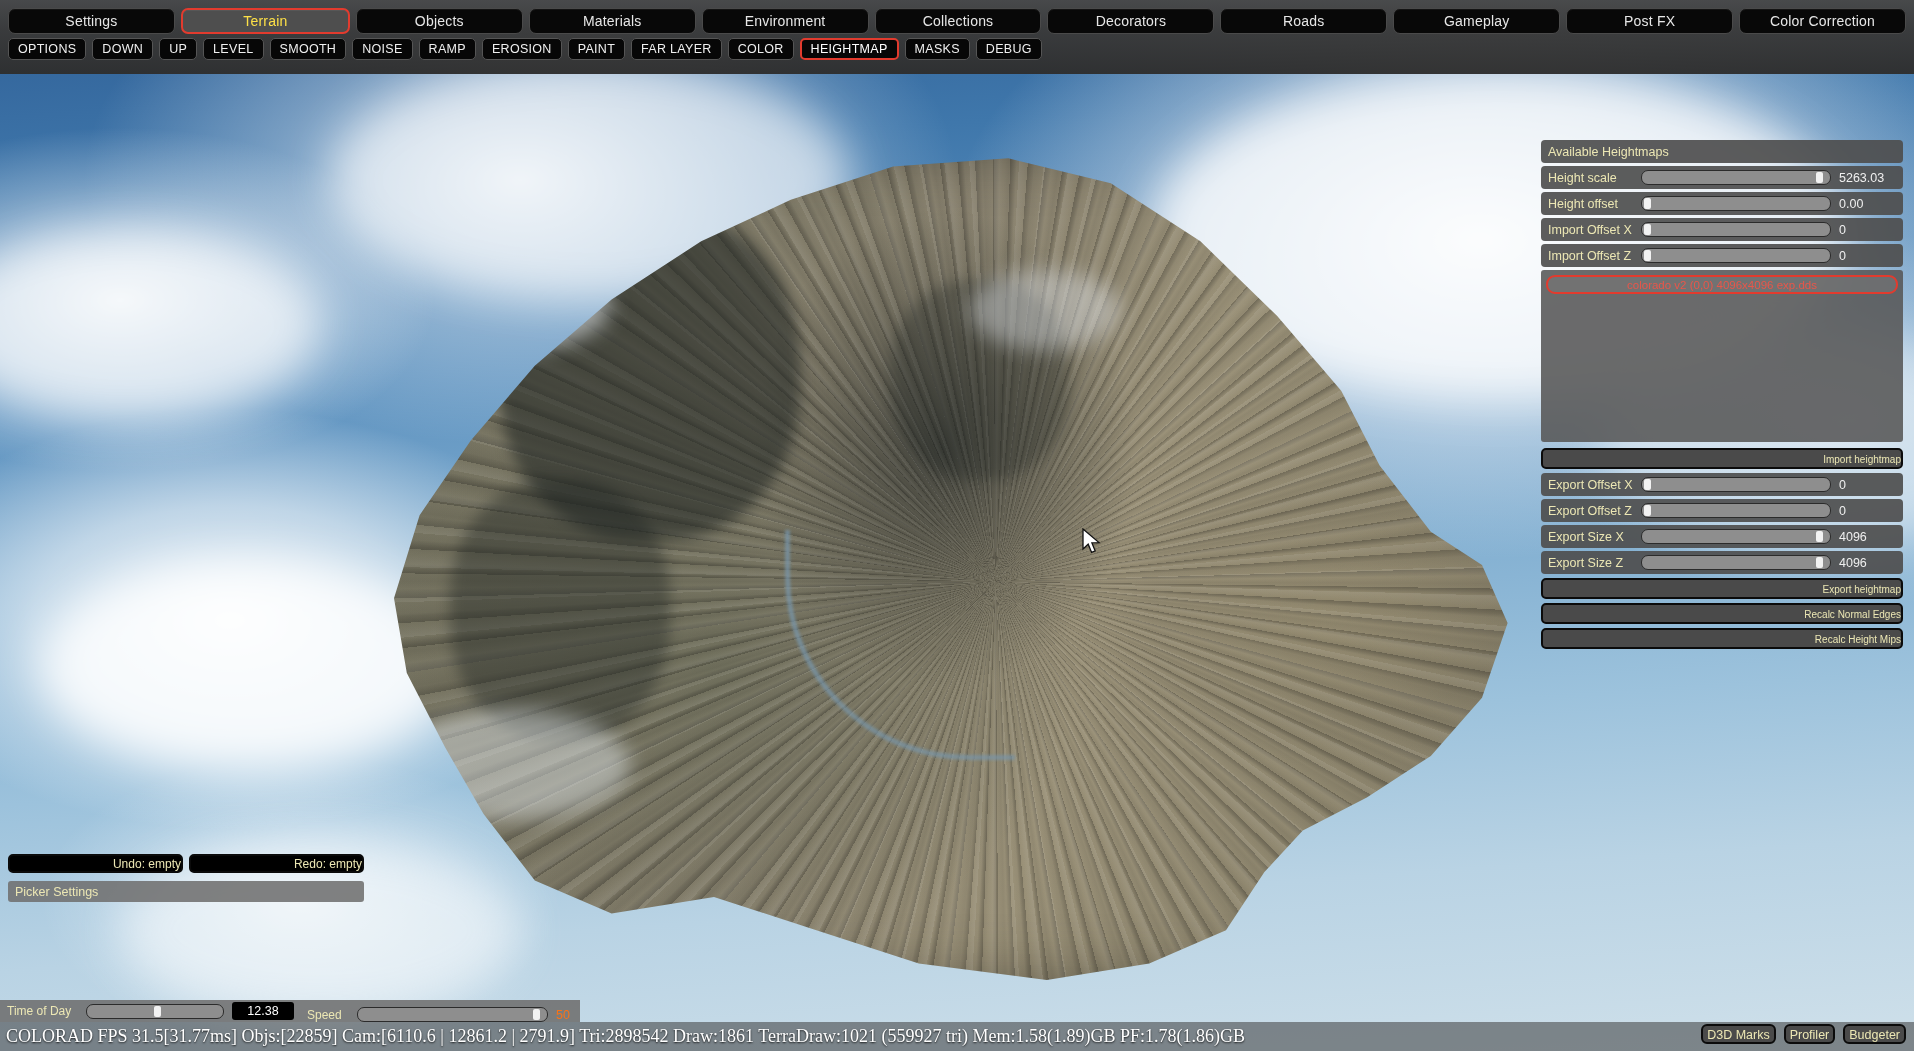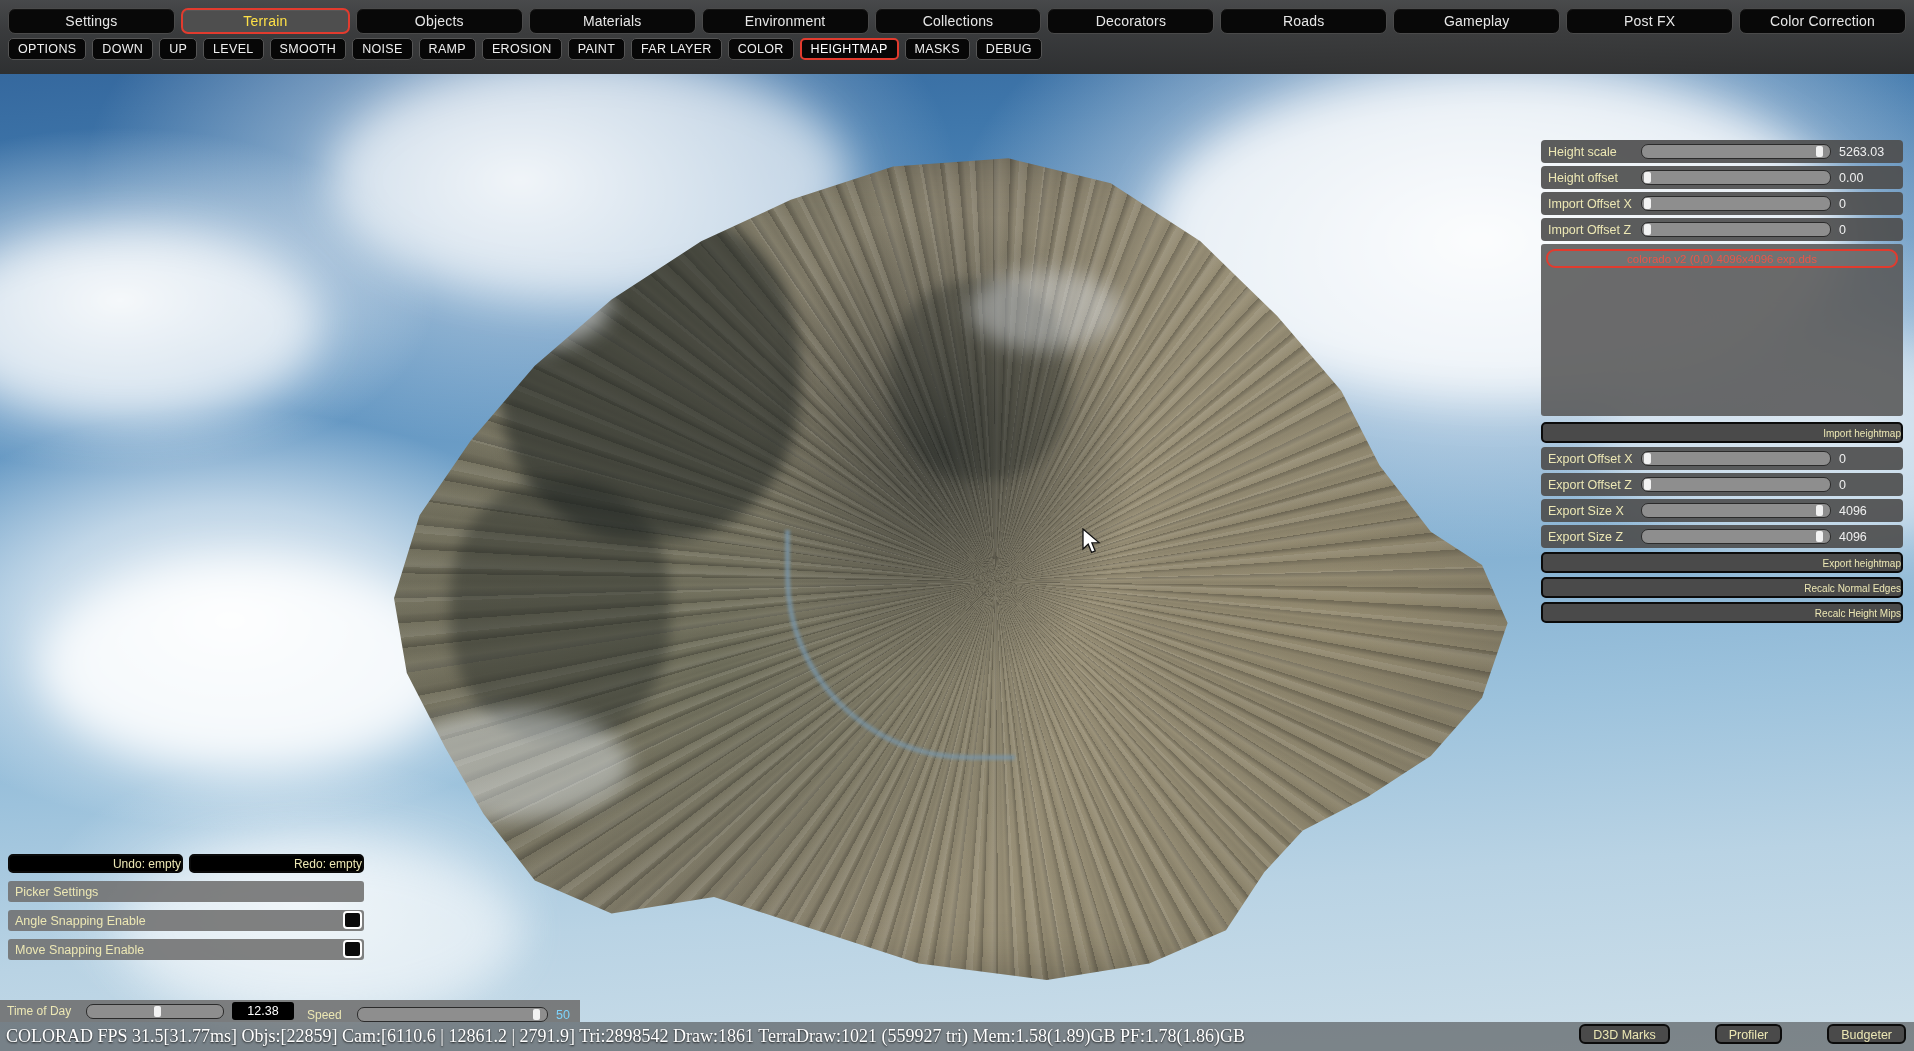--- a/index.html
+++ b/index.html
@@ -198,40 +198,39 @@
   #bottomrow {
     position: absolute; left: 0; top: 1000px; width: 1914px; height: 22px; z-index: 32;
     display: flex; align-items: center; font-family: "Liberation Sans", sans-serif;
   }
   .bseg { display: flex; align-items: center; height: 22px; background: rgba(110,110,110,0.88); }
   .bseg .lab { color: #ece7b4; font-size: 12px; padding: 0 7px; white-space: nowrap; }
   .numbox {
     background: #000; color: #fff; font-size: 12.5px; text-align: center;
     width: 62px; height: 18px; line-height: 18px; border-radius: 3px; margin-right: 6px;
   }
-  .bval { color: #7dd3fc; font-size: 12.5px; padding-right: 10px; }
+  .bval { color: #f97316; font-size: 12.5px; padding-right: 10px; }
 
   #statusbar {
     position: absolute; left: 0; top: 1022px; width: 1914px; height: 29px; z-index: 32;
     background: rgba(58,58,58,0.55);
     color: #ffffff; font-size: 18px; line-height: 29px;
     padding-left: 6px; white-space: nowrap; overflow: hidden;
     font-family: "Liberation Serif", serif;
     text-shadow: 0 1px 2px rgba(0,0,0,.85);
   }
   #perfbtns {
     position: absolute; right: 8px; top: 1024px; z-index: 34;
     display: flex; gap: 8px;
   }
   .perfbtn {
-    height: 20px; line-height: 18px; padding: 0 12px;
+    height: 20px; line-height: 18px; padding: 0 4px;
     background: #4a4a4a; border: 2px solid #0b0b0b; border-radius: 6px;
     color: #ece7b4; font-size: 12.5px; cursor: pointer; user-select: none;
     font-family: "Liberation Sans", sans-serif;
-    margin-left: 37px;
   }
 
   
   #cursor { position: absolute; left: 1082px; top: 528px; z-index: 50; pointer-events: none; }
 </style>
 </head>
 <body>
 
 <div id="app">
 
@@ -286,20 +285,23 @@
         <div class="tool">PAINT</div>
         <div class="tool">FAR LAYER</div>
         <div class="tool">COLOR</div>
         <div class="tool active">HEIGHTMAP</div>
         <div class="tool">MASKS</div>
         <div class="tool">DEBUG</div>
       </div>
   </div>
 
   <div id="rightpanel">
+    <div class="row head">
+      <span class="lab">Available Heightmaps</span>
+    </div>
     <div id="import-sliders">
         <div class="row">
           <span class="lab" style="width: 92px;">Height scale</span>
           <div class="slider">
             <div class="knob" style="left: calc(96% - 6.72px);"></div>
           </div>
           <span class="val">5263.03</span>
         </div>
         <div class="row">
           <span class="lab" style="width: 92px;">Height offset</span>
@@ -365,30 +367,20 @@
   </div>
 
   <div id="leftpanel">
     <div id="undoredo">
       <div class="urbtn">Undo: empty</div>
       <div class="urbtn">Redo: empty</div>
     </div>
     <div class="lrow">
       <span class="lab">Picker Settings</span>
     </div>
-    <div id="toggles">
-        <div class="lrow">
-          <span class="lab">Angle Snapping Enable</span>
-          <div class="chk"></div>
-        </div>
-        <div class="lrow">
-          <span class="lab">Move Snapping Enable</span>
-          <div class="chk"></div>
-        </div>
-      </div>
   </div>
 
   <div id="bottomrow">
     <div class="bseg" style="width:300px;">
       <span class="lab">Time of Day</span>
       <div class="slider" id="tod-slider" style="flex:1 1 auto;">
         <div class="knob" id="tod-knob" style="left: calc(52% - 3.64px);"></div>
       </div>
       <div class="numbox">12.38</div>
     </div>

